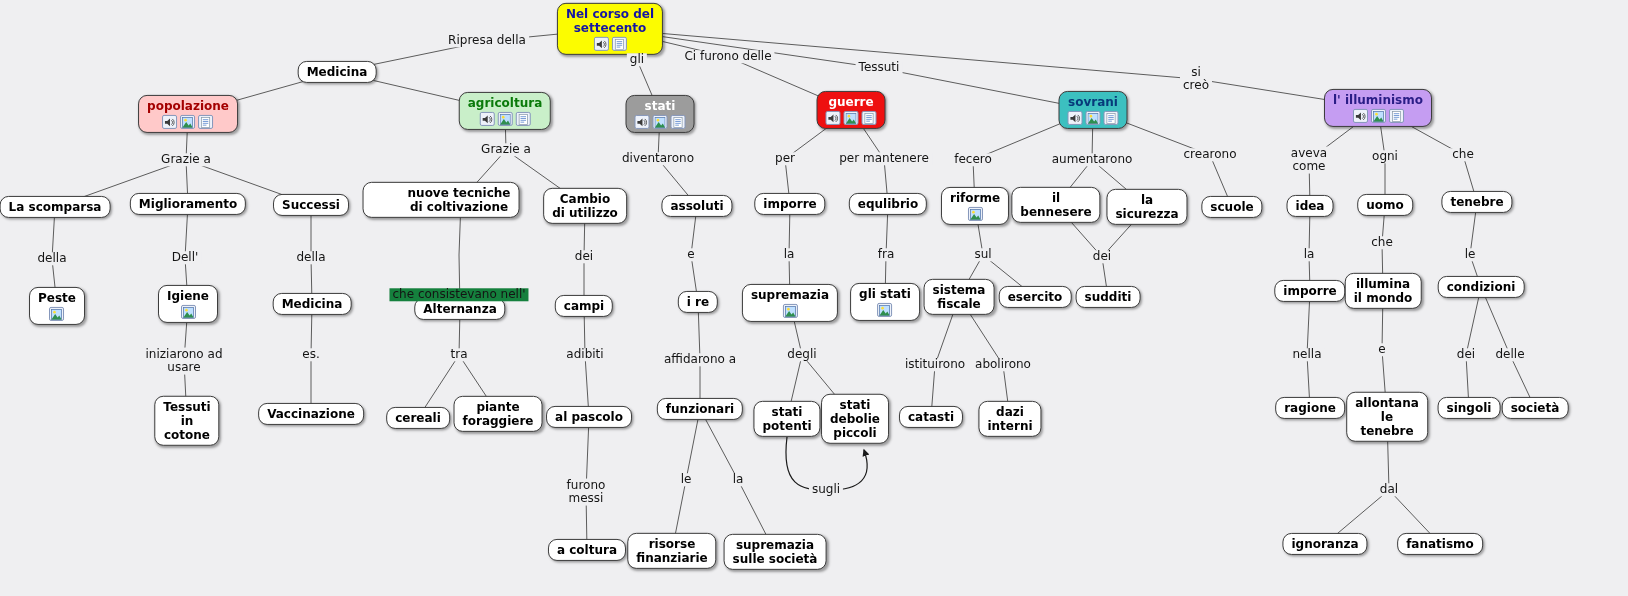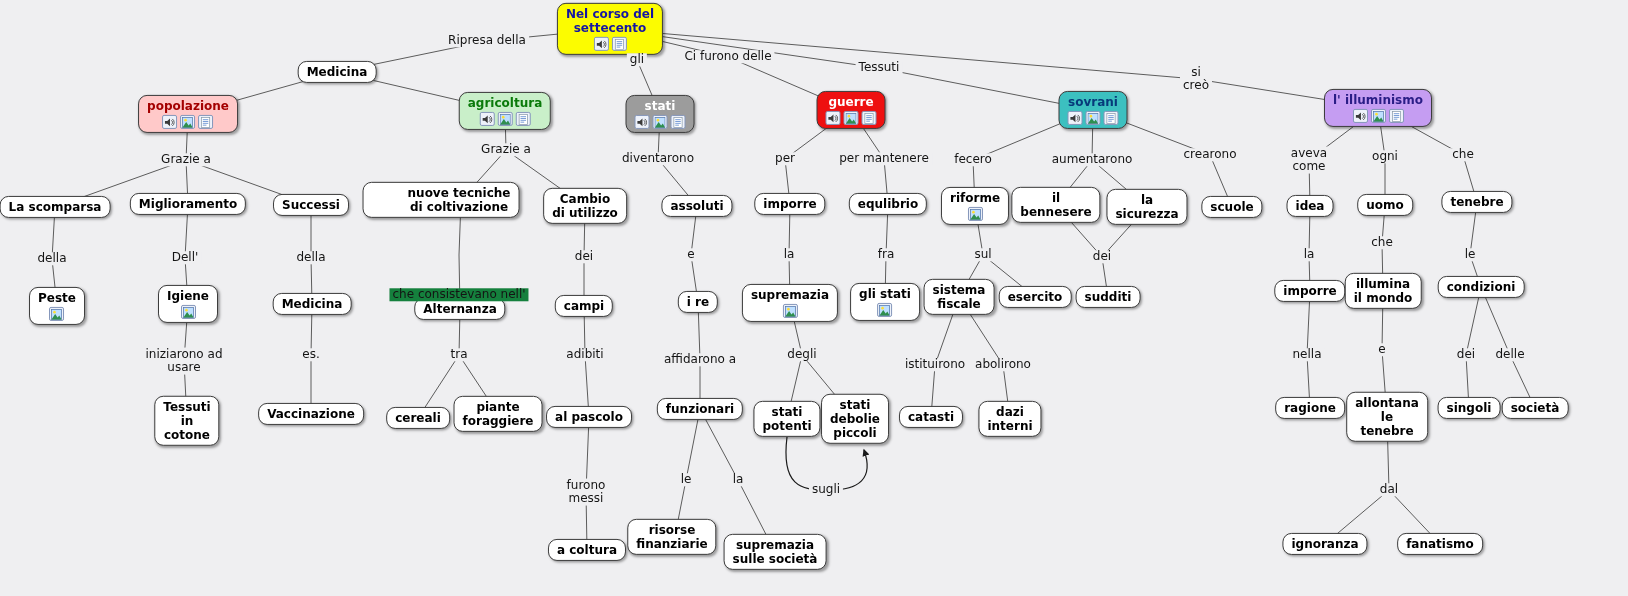--- a/index.html
+++ b/index.html
@@ -293,21 +293,21 @@
     <div class="node concept" style="left: 460px; top: 309px;"><span class="node-text">Alternanza</span></div>
     <div class="node concept" style="left: 418px; top: 418px;"><span class="node-text">cereali</span></div>
     <div class="node concept" style="left: 498px; top: 414px;"><span class="node-text">piante
 foraggiere</span></div>
     <div class="node concept" style="left: 584px; top: 306px;"><span class="node-text">campi</span></div>
     <div class="node concept" style="left: 589px; top: 417px;"><span class="node-text">al pascolo</span></div>
     <div class="node concept" style="left: 587px; top: 550px;"><span class="node-text">a coltura</span></div>
     <div class="node concept" style="left: 697px; top: 206px;"><span class="node-text">assoluti</span></div>
     <div class="node concept" style="left: 698px; top: 302px;"><span class="node-text">i re</span></div>
     <div class="node concept" style="left: 700px; top: 409px;"><span class="node-text">funzionari</span></div>
-    <div class="node concept" style="left: 672px; top: 537px;"><span class="node-text">risorse
+    <div class="node concept" style="left: 672px; top: 551px;"><span class="node-text">risorse
 finanziarie</span></div>
     <div class="node concept" style="left: 775px; top: 552px;"><span class="node-text">supremazia
 sulle società</span></div>
     <div class="node concept" style="left: 790px; top: 204px;"><span class="node-text">imporre</span></div>
     <div class="node concept" style="left: 790px; top: 303px;"><span class="node-text">supremazia</span><div class="icons"><span class="icon"><svg viewBox="0 0 12 12">
             <rect x="0.5" y="0.5" width="11" height="11" fill="#bfe0ff" stroke="#5577aa" stroke-width="0.8"></rect>
             <circle cx="3.8" cy="3.5" r="1.4" fill="#ffdd33"></circle>
             <polygon points="0.5,11.5 4.5,5.5 7.2,9.3 9,7.2 11.5,11.5" fill="#2f8f4f"></polygon>
           </svg></span></div></div>
     <div class="node concept" style="left: 787px; top: 419px;"><span class="node-text">stati

